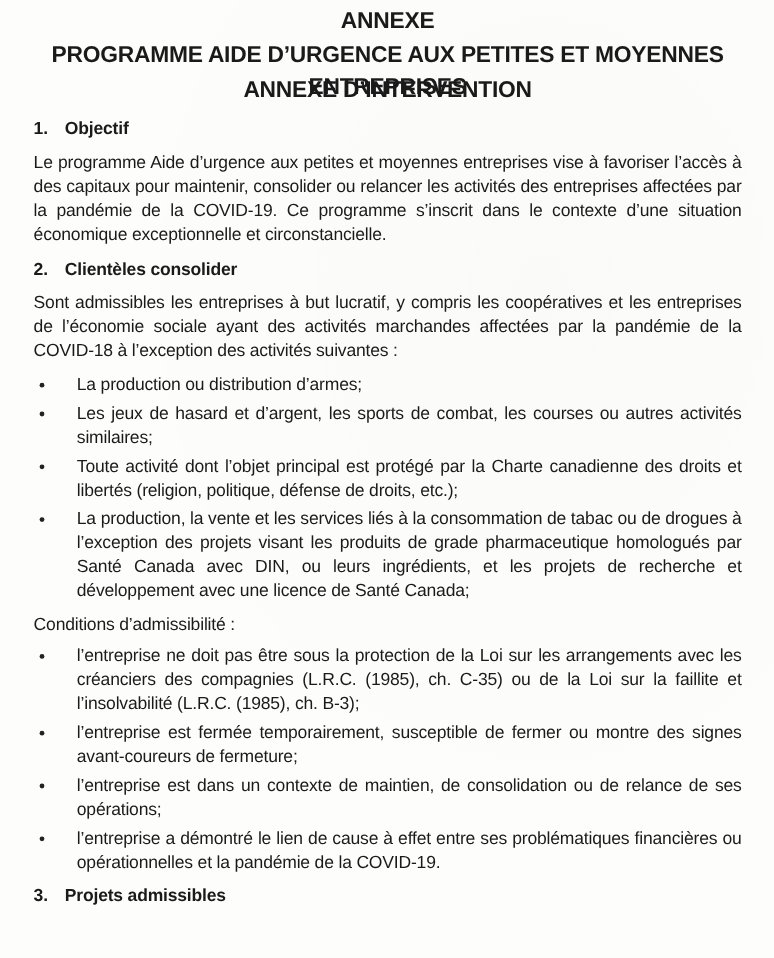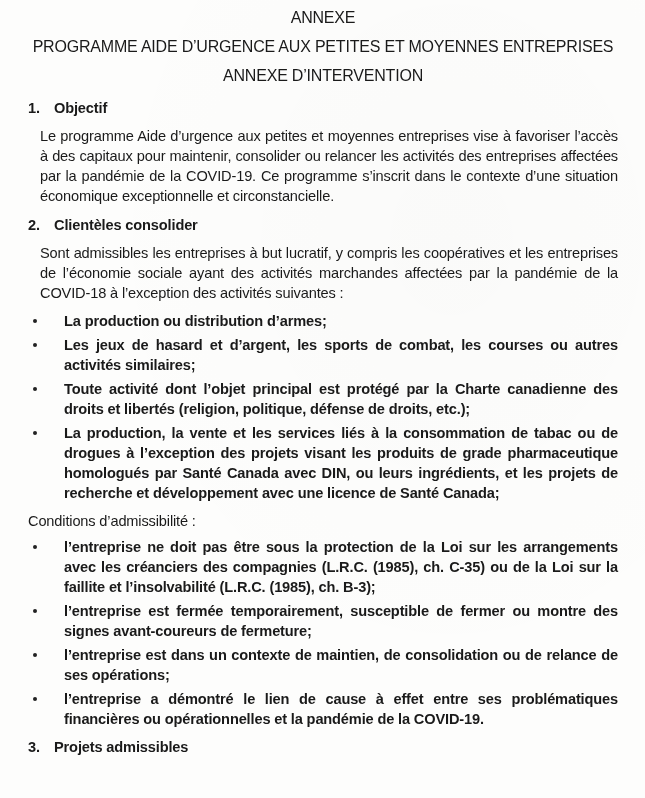--- a/index.html
+++ b/index.html
@@ -15,35 +15,35 @@
     background:
       radial-gradient(ellipse at 70% 30%, rgba(0,0,0,0.012), rgba(0,0,0,0) 60%),
       #fdfdfc;
   }
   .content {
     position: absolute; left: 28px; top: 6px; width: 590px;
     font-size: 14.6px; line-height: 20px;
     letter-spacing: -0.15px;
   }
   .heading-center {
-    text-align: center; font-weight: normal; font-size: 16px;
+    text-align: center; font-weight: bold; font-size: 19px;
     margin: 0; letter-spacing: -0.2px;
   }
   .h-annexe { margin-top: 0; height: 28px; line-height: 24px; }
   .h-prog { height: 28px; line-height: 26px; }
   .h-cadre { height: 30px; line-height: 28px; }
   .section-title {
     font-weight: bold; margin: 6px 0 8px 0; display: flex;
   }
   .section-title .num { width: 26px; display: inline-block; }
   p.body {
-    margin: 0 0 8px 12px; text-align: justify;
+    margin: 0 0 8px 0; text-align: justify;
   }
   p.body.s1 { margin-bottom: 9px; }
-  ul.bullets { list-style: none; margin: 0 0 8px 0; padding: 0; font-weight: bold; }
+  ul.bullets { list-style: none; margin: 0 0 8px 0; padding: 0; }
   ul.bullets li {
     position: relative; padding-left: 36px; margin: 0 0 4px 0;
     text-align: justify;
   }
   ul.bullets li .dot {
     position: absolute; left: 5px; top: 8px;
     width: 4px; height: 4px; border-radius: 50%; background: #222;
   }
   .label { margin: 6px 0 6px 0; }
 </style>

